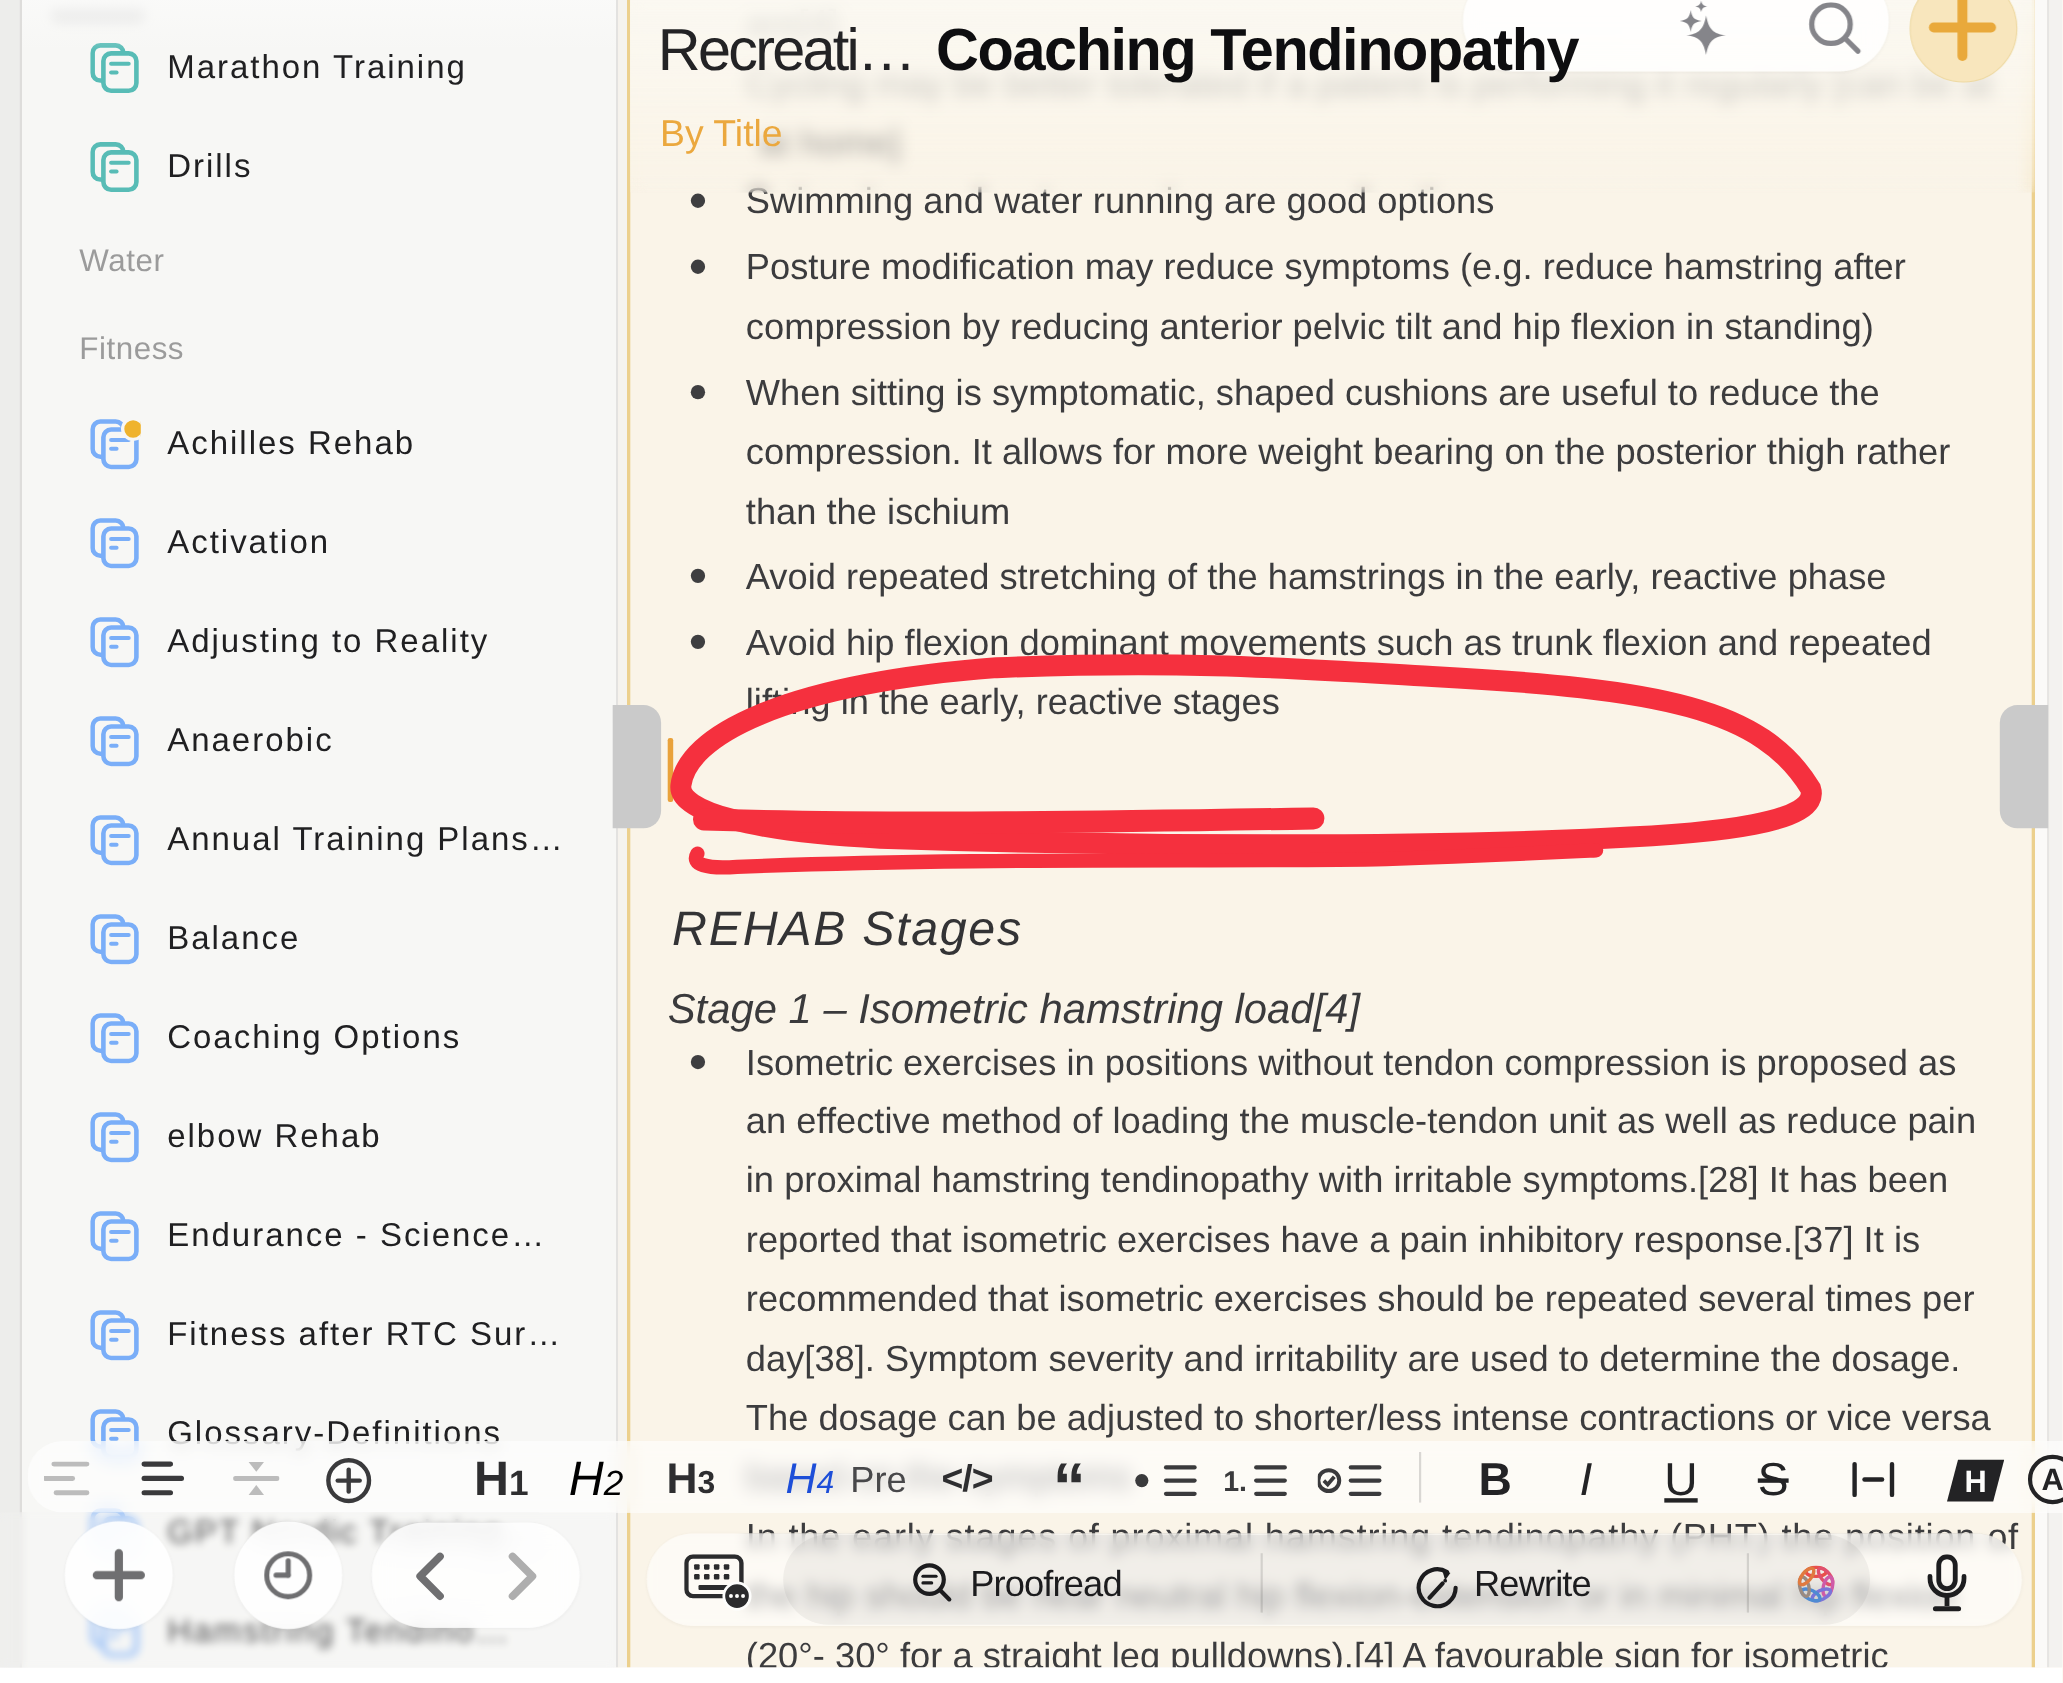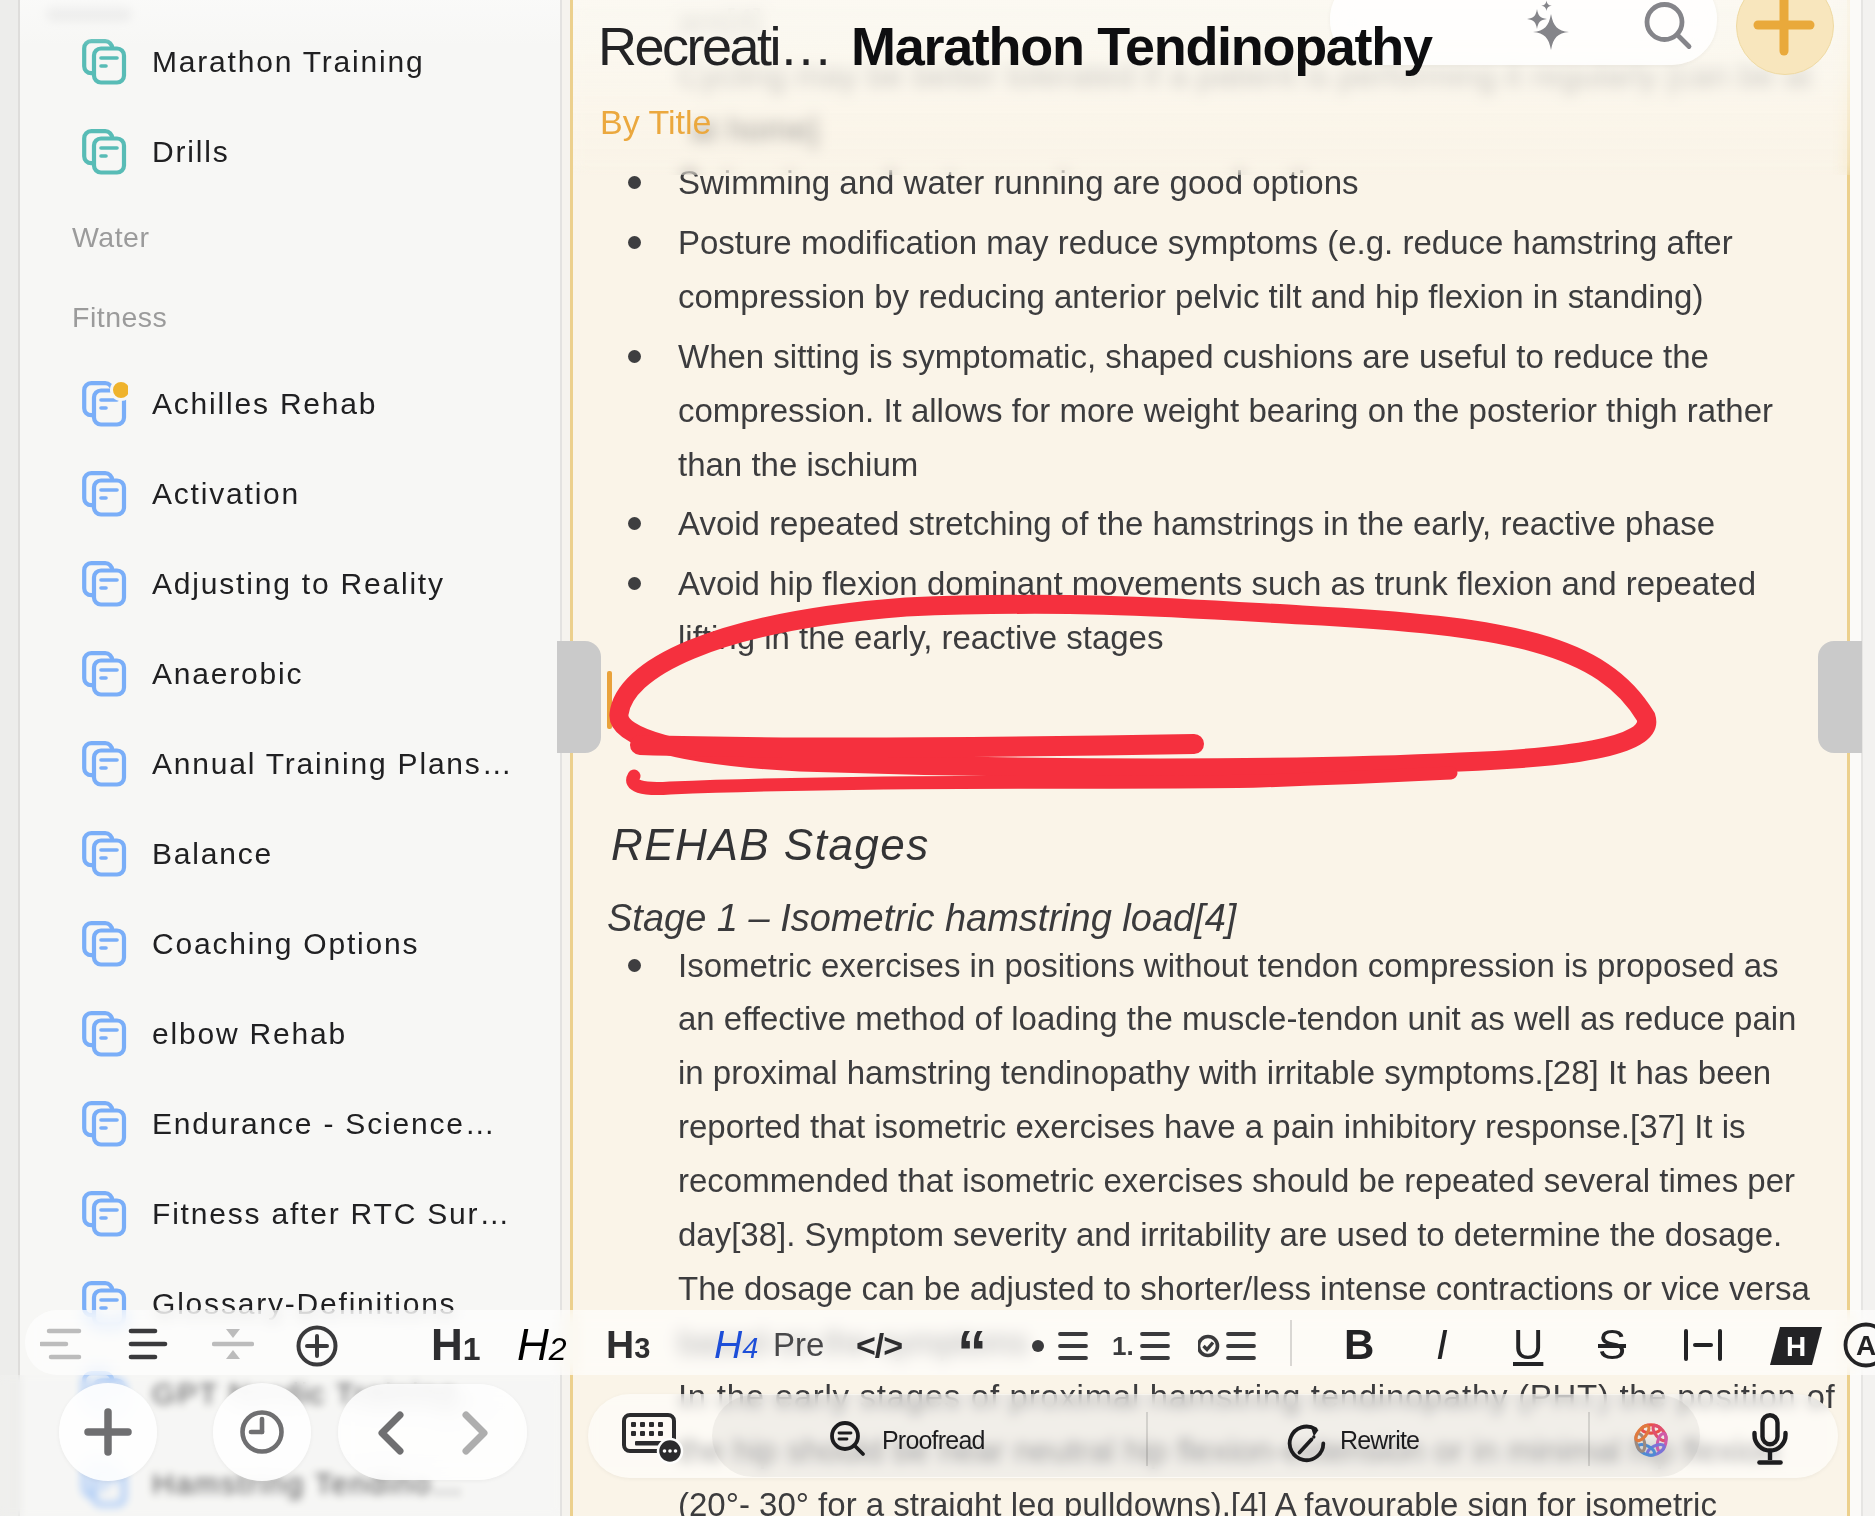--- a/index.html
+++ b/index.html
@@ -29,21 +29,21 @@
 #headwash{position:absolute;left:573px;top:0;width:1277px;height:175px;background:linear-gradient(to bottom,rgba(251,249,243,0.85) 0%,rgba(251,248,240,0.72) 40%,rgba(252,247,236,0.45) 70%,rgba(252,247,236,0.05) 100%);backdrop-filter:blur(7px);-webkit-backdrop-filter:blur(7px);}
 #title1{position:absolute;left:598px;top:19px;font-size:54px;line-height:55px;color:#232325;letter-spacing:-2.5px;white-space:nowrap;}
 #title2{position:absolute;left:851px;top:19px;font-size:54px;line-height:55px;font-weight:700;color:#0e0e10;letter-spacing:-1.3px;white-space:nowrap;}
 #bytitle{position:absolute;left:600px;top:102px;font-size:34px;line-height:40px;color:#eba83e;white-space:nowrap;}
 
 #toolbar{position:absolute;left:25px;top:1310px;width:1850px;height:65px;background:rgba(255,255,255,0.62);border-radius:32px 0 0 32px;backdrop-filter:blur(8px);-webkit-backdrop-filter:blur(8px);}
 
 #botfrost{position:absolute;left:0;top:1375px;width:560px;height:155px;background:rgba(248,248,246,0.22);backdrop-filter:blur(4px);-webkit-backdrop-filter:blur(4px);}
 .circbtn{position:absolute;width:98px;height:98px;border-radius:50%;background:rgba(255,255,255,0.88);box-shadow:0 1px 4px rgba(0,0,0,0.05);backdrop-filter:blur(10px);-webkit-backdrop-filter:blur(10px);}
 .pillbtn{position:absolute;background:rgba(255,255,255,0.82);box-shadow:0 1px 4px rgba(0,0,0,0.05);backdrop-filter:blur(10px);-webkit-backdrop-filter:blur(10px);}
-.btxt{position:absolute;font-size:25px;color:#1c1c1e;white-space:nowrap;letter-spacing:-0.8px;}
+.btxt{position:absolute;font-size:33px;color:#1c1c1e;white-space:nowrap;letter-spacing:-0.8px;}
 </style></head>
 <body>
 <div id="app">
 
 <div id="sidebar"></div>
 <div id="gutter"></div>
 <svg style="position:absolute;left:82px;top:39px;" width="46" height="46" viewBox="0 0 46 46">
       <rect x="2.2" y="2.2" width="28" height="32" rx="7" fill="none" stroke="#58bcb6" stroke-width="4.2"></rect>
       <rect x="12" y="9.5" width="30" height="34" rx="7" fill="#f7f7f5" stroke="#58bcb6" stroke-width="4.2"></rect>
       <line x1="19" y1="19" x2="35" y2="19" stroke="#58bcb6" stroke-width="3.6" stroke-linecap="round"></line>
@@ -199,21 +199,21 @@
 <svg class="abs" style="left:560px;top:560px;" width="1315" height="340" viewBox="0 0 1315 340">
 <g fill="none" stroke="#f5303e" stroke-linecap="round">
 <path stroke-width="19" d="M 59 154 C 64 110 150 62 346 47 C 520 40 620 48 742 55 C 950 66 1042 84 1086 157 C 1096 188 1000 198 900 202 C 740 210 480 210 240 202 C 124 196 56 178 59 154 Z"></path>
 <path stroke-width="20" d="M 80 185 C 250 190 460 187 634 184"></path>
 <path stroke-width="13" d="M 74 216 C 68 226 82 230 110 228 C 340 219 560 224 700 221 C 790 218 850 215 891 213"></path>
 </g>
     </svg>
 <div id="headwash"></div>
 <div class="pillbtn" style="left:1330px;top:-26px;width:387px;height:91px;border-radius:45px;"></div>
 <div id="title1">Recreati…</div>
-<div id="title2">Marathon Tendinopathy</div>
+<div id="title2">Coaching Tendinopathy</div>
 <div id="bytitle">By Title</div>
 <svg class="abs" style="left:1522px;top:0px;" width="60" height="56" viewBox="0 0 60 56">
 <g fill="#85858a">
         <path d="M29 14 C31.3 26.5 35.5 30.8 47 32 C35.5 33.2 31.3 37.5 29 50 C26.7 37.5 22.5 33.2 11 32 C22.5 30.8 26.7 26.5 29 14 Z"></path>
 <path d="M15 9 C16.2 16 18 17.8 25 19 C18 20.2 16.2 22 15 29 C13.8 22 12 20.2 5 19 C12 17.8 13.8 16 15 9 Z"></path>
 <path d="M24.5 0.5 C25.1 4 26.3 5.2 29.8 5.8 C26.3 6.4 25.1 7.6 24.5 11.1 C23.9 7.6 22.7 6.4 19.2 5.8 C22.7 5.2 23.9 4 24.5 0.5 Z"></path>
       </g>
     </svg>
 <svg class="abs" style="left:1643px;top:2px;" width="52" height="52" viewBox="0 0 52 52">
 <circle cx="21.5" cy="20" r="17.5" fill="none" stroke="#85858a" stroke-width="4.8"></circle>

